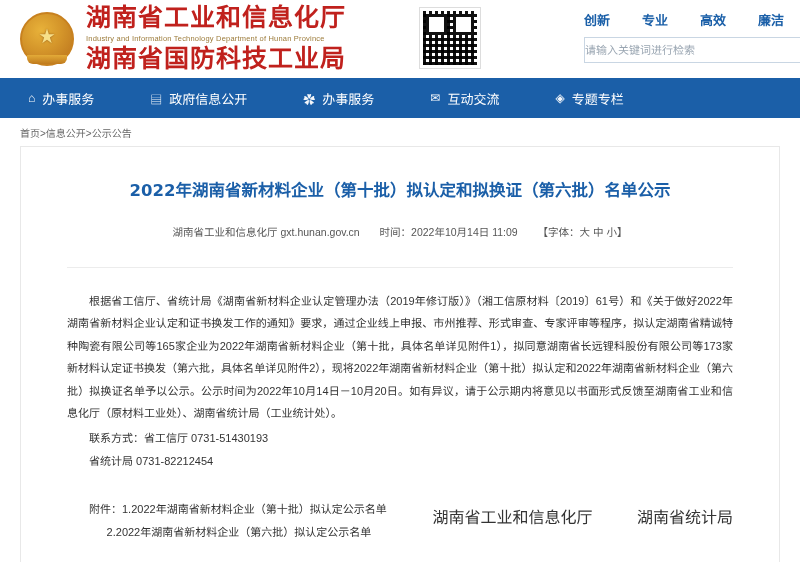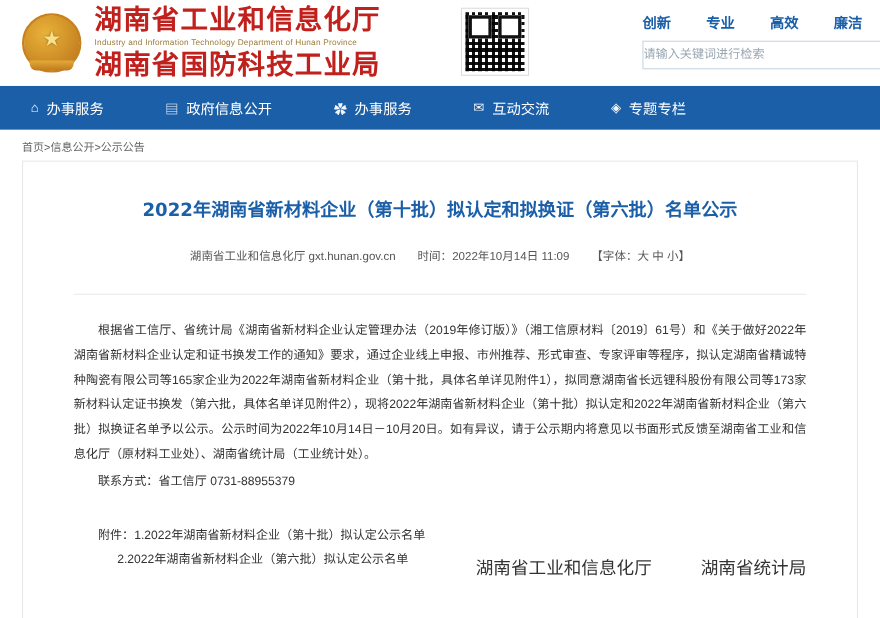--- a/index.html
+++ b/index.html
@@ -269,21 +269,22 @@
     <div class="meta">
       <span>湖南省工业和信息化厅 gxt.hunan.gov.cn</span>
       <span class="sep"></span>
       <span>时间：</span><span>2022年10月14日 11:09</span>
       <span class="sep"></span>
       <span>【字体：大 中 小】</span>
     </div>
 
     <div class="body">
       <p class="indent">根据省工信厅、省统计局《湖南省新材料企业认定管理办法（2019年修订版）》（湘工信原材料〔2019〕61号）和《关于做好2022年湖南省新材料企业认定和证书换发工作的通知》要求，通过企业线上申报、市州推荐、形式审查、专家评审等程序，拟认定湖南省精诚特种陶瓷有限公司等165家企业为2022年湖南省新材料企业（第十批，具体名单详见附件1），拟同意湖南省长远锂科股份有限公司等173家新材料认定证书换发（第六批，具体名单详见附件2），现将2022年湖南省新材料企业（第十批）拟认定和2022年湖南省新材料企业（第六批）拟换证名单予以公示。公示时间为2022年10月14日－10月20日。如有异议，请于公示期内将意见以书面形式反馈至湖南省工业和信息化厅（原材料工业处）、湖南省统计局（工业统计处）。</p>
-      <p class="indent contact">联系方式：省工信厅  0731-88955379</p>
+      <p class="indent contact">联系方式：省工信厅  0731-51430193</p>
+      <p class="indent">省统计局  0731-82212454</p>
 
       <div class="attach">
         <p class="a-line">附件：1.2022年湖南省新材料企业（第十批）拟认定公示名单</p>
         <p class="a-line second">2.2022年湖南省新材料企业（第六批）拟认定公示名单</p>
       </div>
     </div>
 
     <div class="signers">
       <div class="row1">
         <span>湖南省工业和信息化厅</span>

